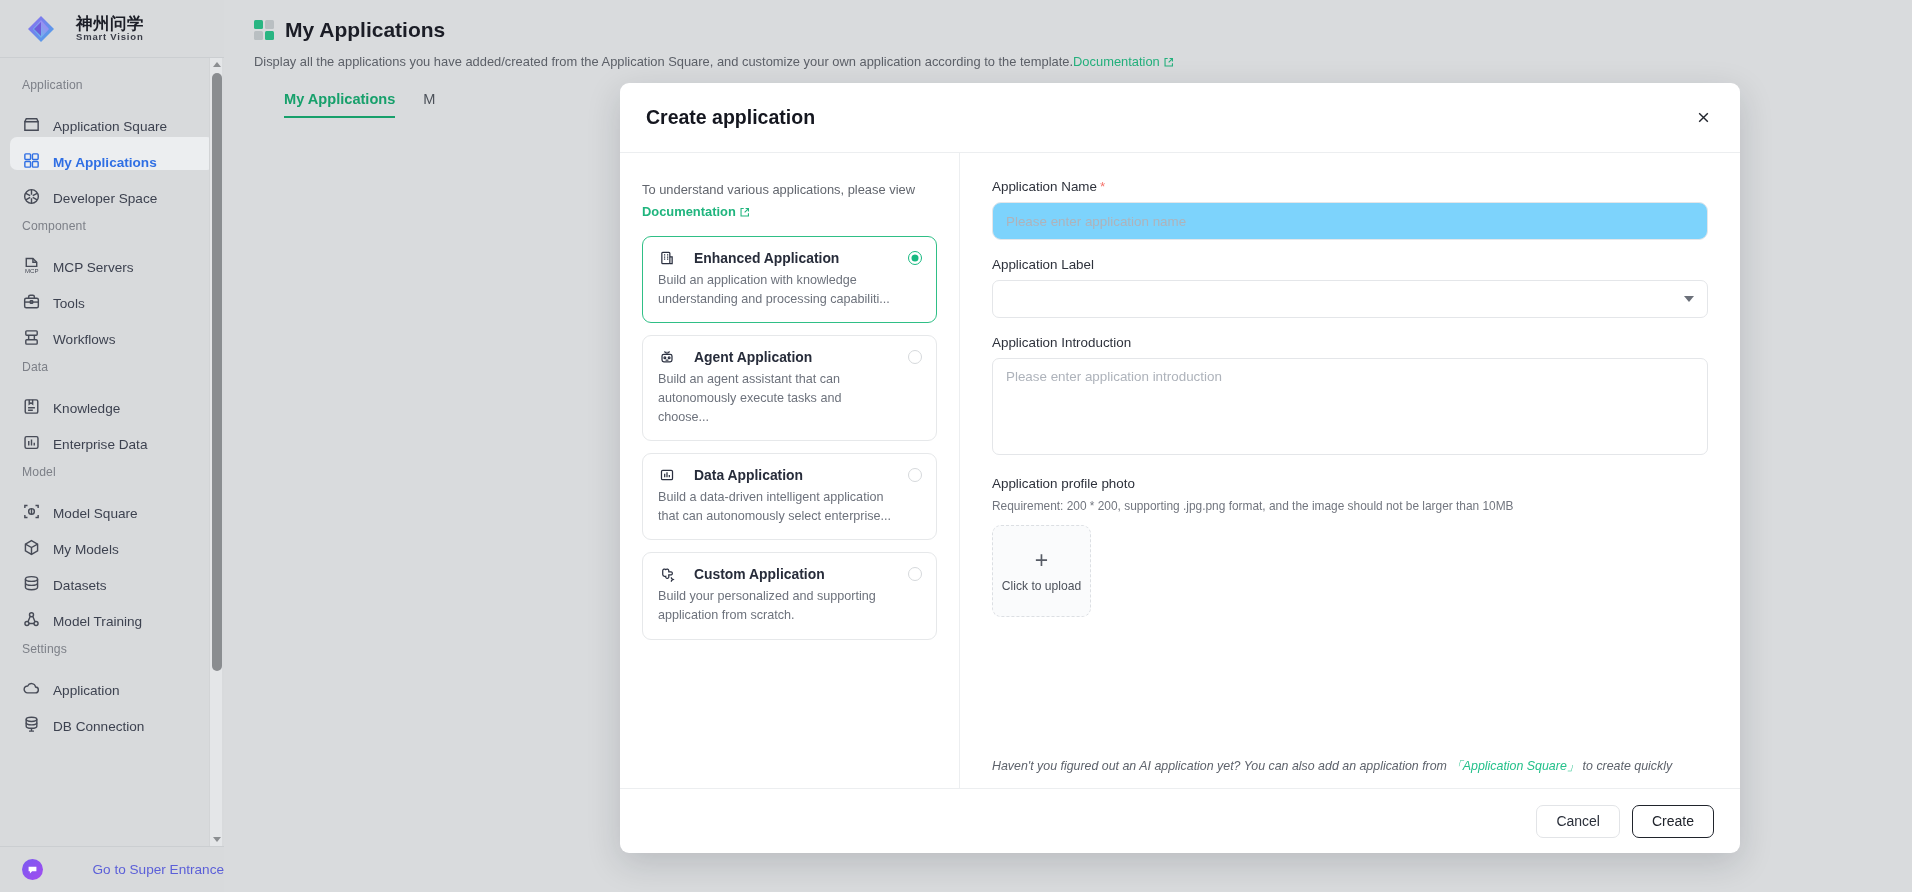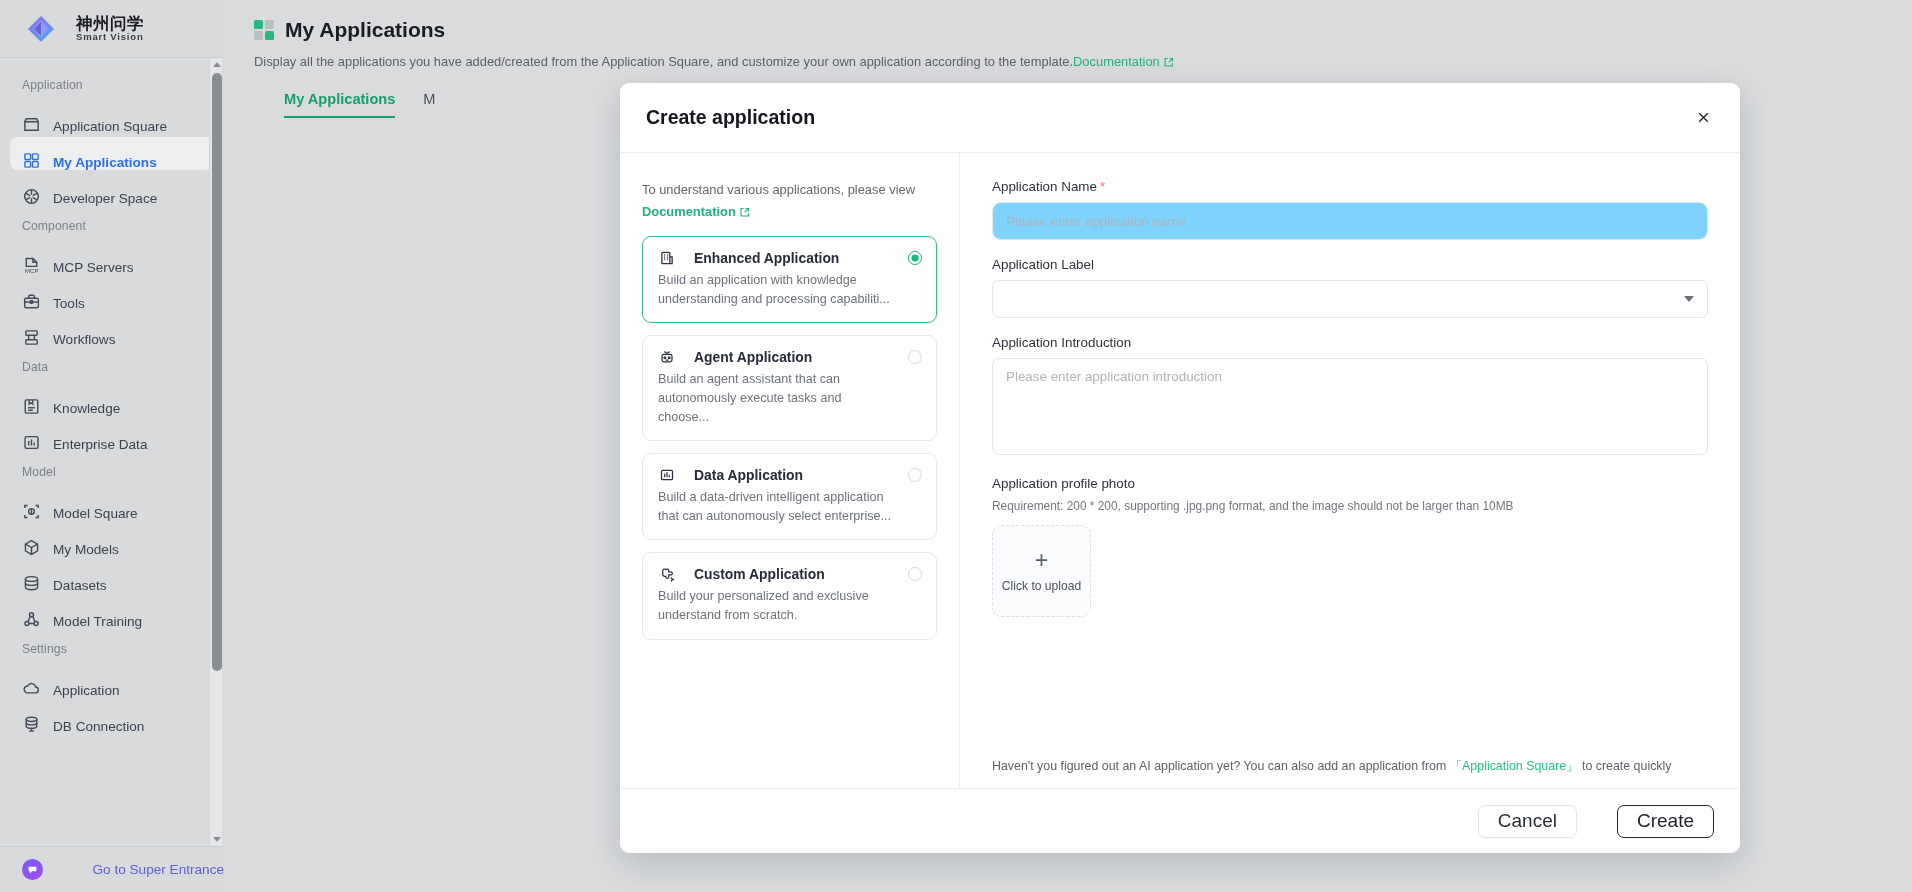--- a/index.html
+++ b/index.html
@@ -238,37 +238,36 @@
     background: #fafbfc;
     display: flex; flex-direction: column; align-items: center; justify-content: center;
     gap: 7px; cursor: pointer;
   }
   .upload-plus { font-size: 23px; color: #565b65; line-height: 1; font-weight: 300; }
   .upload-text { font-size: 12.1px; color: #4d525b; }
 
   .modal-note {
     position: absolute; left: 0; right: 0; bottom: 0;
     padding: 0 32px 13px 32px;
-    font-size: 12.4px; color: #5d626b;
+    font-size: 12.4px; color: #5d626b; font-style: italic;
   }
   .modal-note .sq { color: #23c08a; cursor: pointer; }
 
   .modal-foot {
     height: 65px; flex: 0 0 65px;
     border-top: 1px solid #eceef0;
     display: flex; align-items: center; justify-content: flex-end;
     gap: 12px; padding-right: 26px;
   }
   .btn {
     height: 33px; padding: 0 19px;
-    border-radius: 7px; font-size: 19px;
+    border-radius: 7px; font-size: 14px;
     display: flex; align-items: center; justify-content: center;
     cursor: pointer; background: #fff;
     font-family: "Liberation Sans", sans-serif;
-    margin-left: 28px;
   }
   .btn-cancel { border: 1px solid #e2e4e7; color: #2a2f3a; }
   .btn-create { border: 1.4px solid #20242c; color: #20242c; }
 </style>
 </head>
 <body>
 
 <div class="app">
 
   <aside class="sidebar">
@@ -570,21 +569,21 @@
               <div class="type-card">
                 <div class="type-head">
                   <span class="type-ico">
                     <svg viewBox="0 0 18 18" width="16" height="16">
                         <path d="M4.2 5.2a2 2 0 013.4-1.2 2 2 0 013.4 1.2v1.4h1.6a1.8 1.8 0 110 3.4h-1.6v1.6a1.8 1.8 0 11-3.4 0H6.2a2 2 0 01-2-2z"></path>
                         <path d="M13.6 12.8l.8 1.6 1.6.8-1.6.8-.8 1.6"></path>
                       </svg>
                   </span>
                   <span class="type-name">Custom Application</span>
                 </div>
-                <div class="type-desc">Build your personalized and exclusive understand from scratch.</div>
+                <div class="type-desc">Build your personalized and supporting application from scratch.</div>
                 <span class="radio"></span>
               </div>
 
             </div>
           </div>
 
           <div class="modal-right">
 
             <div class="field">
               <div class="field-label"><span>Application Name</span><span class="req">*</span></div>

